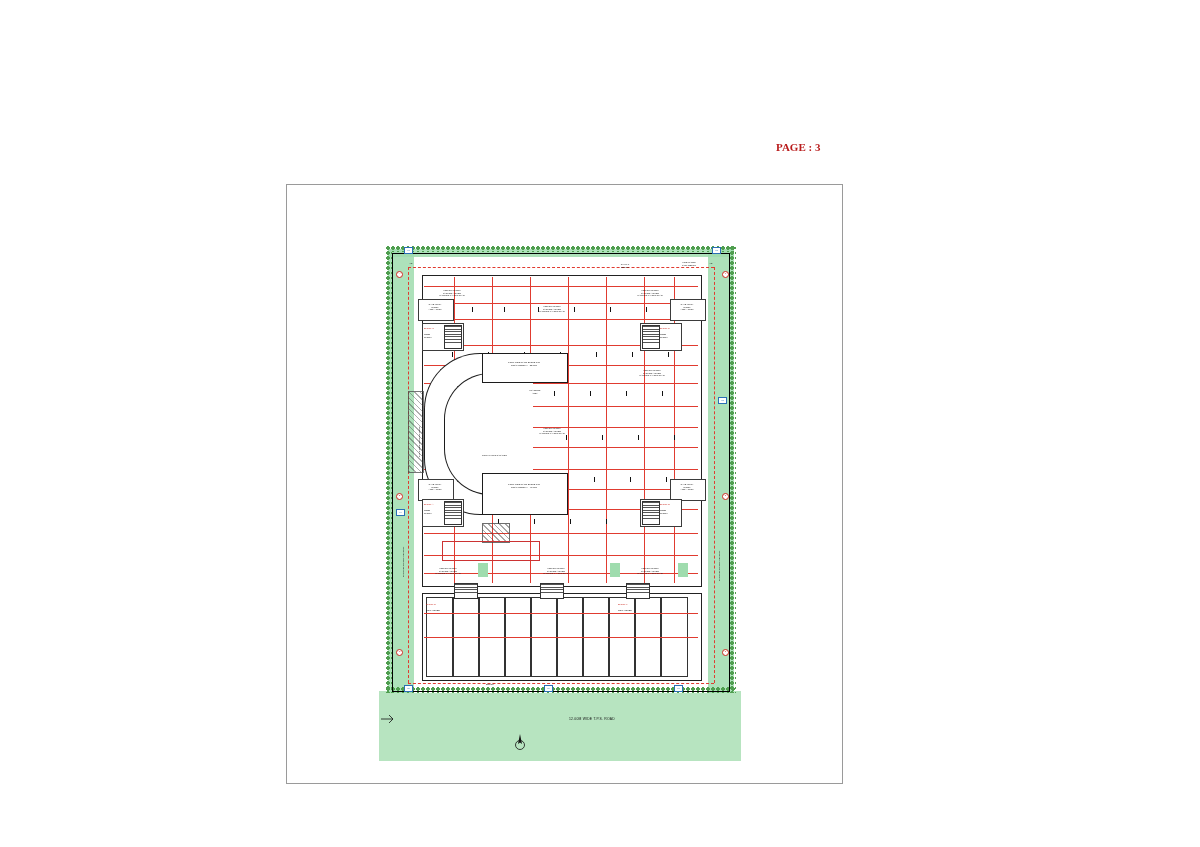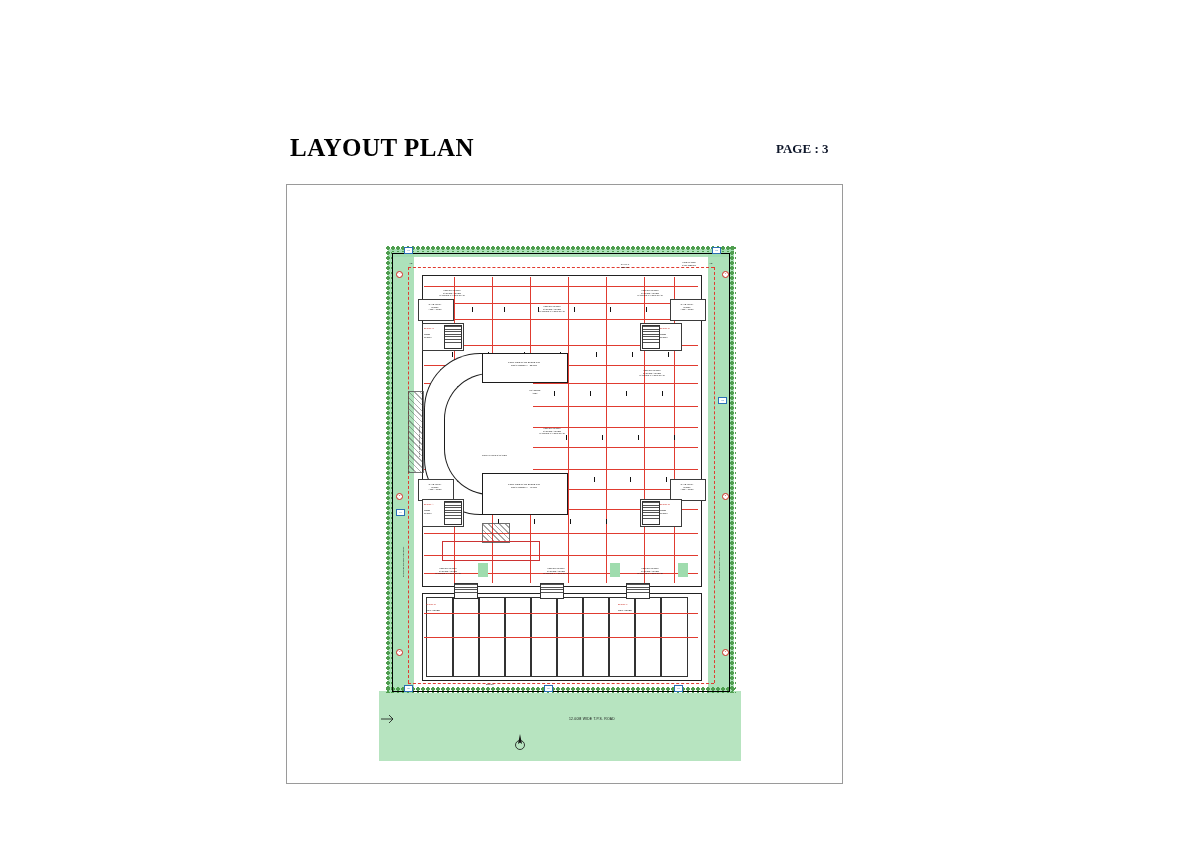--- a/index.html
+++ b/index.html
@@ -30,22 +30,22 @@
     letter-spacing: 0.5px;
     color: #000000;
     white-space: nowrap;
   }
   #page-number {
     position: absolute;
     left: 776px;
     top: 141px;
     font-family: "Liberation Serif", serif;
     font-weight: bold;
-    font-size: 13px;
-    color: #0f172a;
+    font-size: 11px;
+    color: #b91c1c;
     white-space: nowrap;
     text-align: right;
   }
   
   #sheet-frame {
     position: absolute;
     left: 286px;
     top: 184px;
     width: 555px;
     height: 598px;
@@ -138,21 +138,20 @@
   .compass {
     color: #111;
     font-size: 7px;
   }
 </style>
 </head>
 <body>
 
 <div id="page">
 
-  <div id="doc-title">LAYOUT PLAN</div>
   <div id="page-number">PAGE : 3</div>
 
   <div id="sheet-frame">
 
     <div id="drawing">
 
       <div class="abs green-band" style="left:-3px; top:450px; width:362px; height:70px;"></div>
 
       <div class="abs green-strip" style="left:6px; top:8px; width:26px; height:444px; opacity:.85;"></div>
       <div class="abs green-strip" style="left:326px; top:8px; width:26px; height:444px; opacity:.85;"></div>

